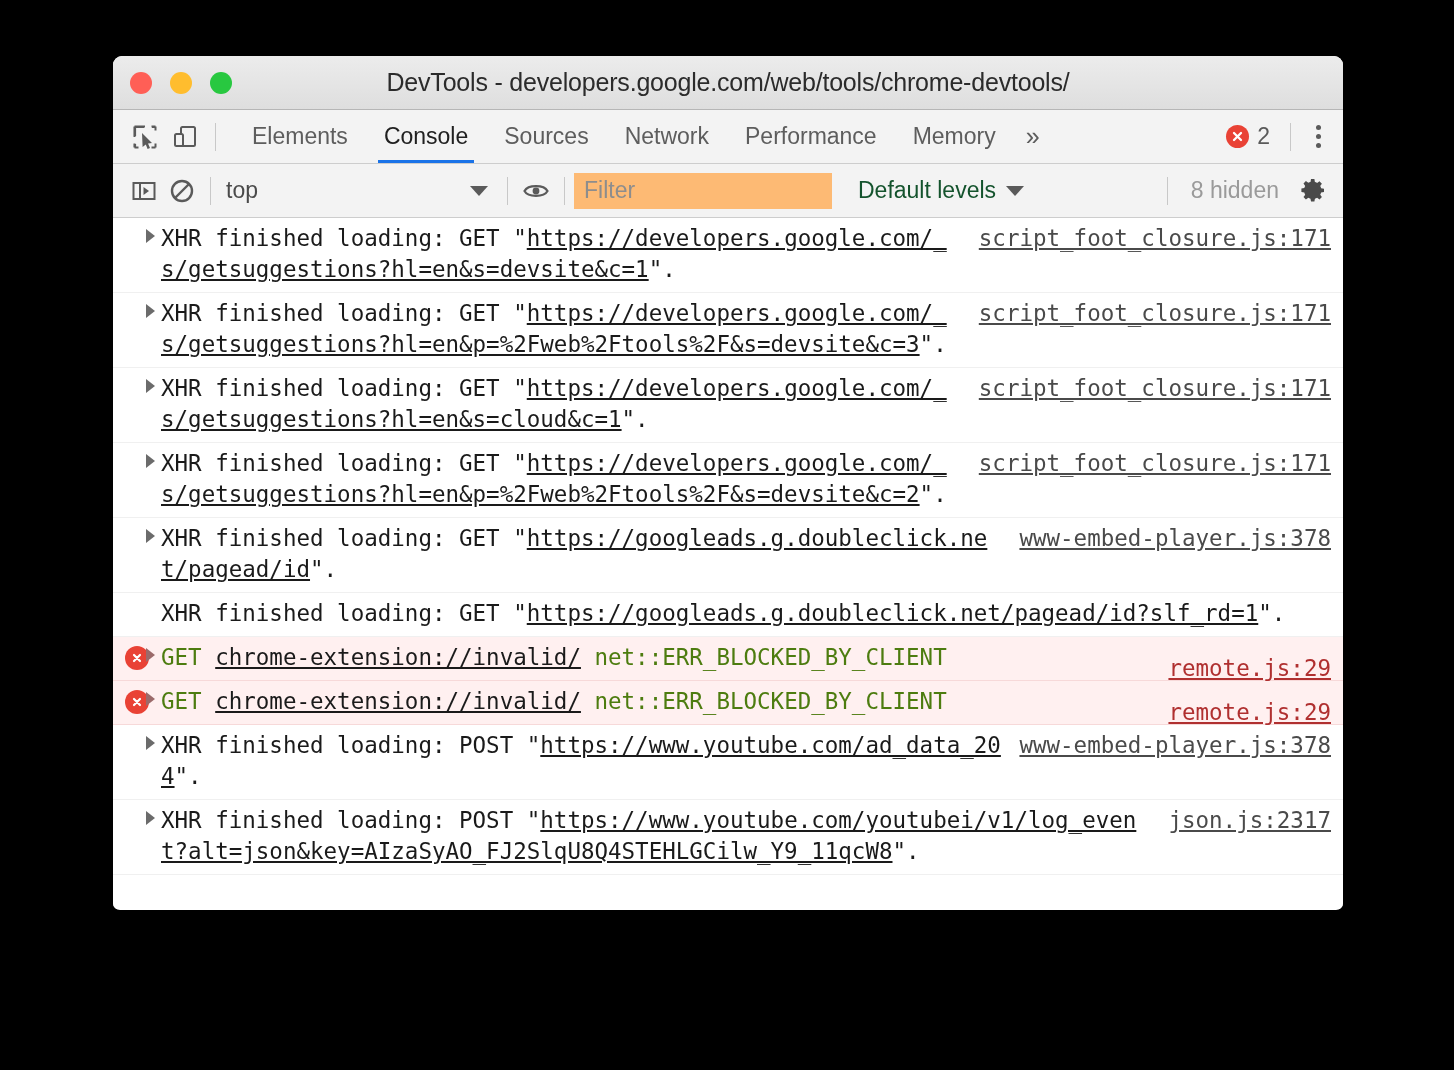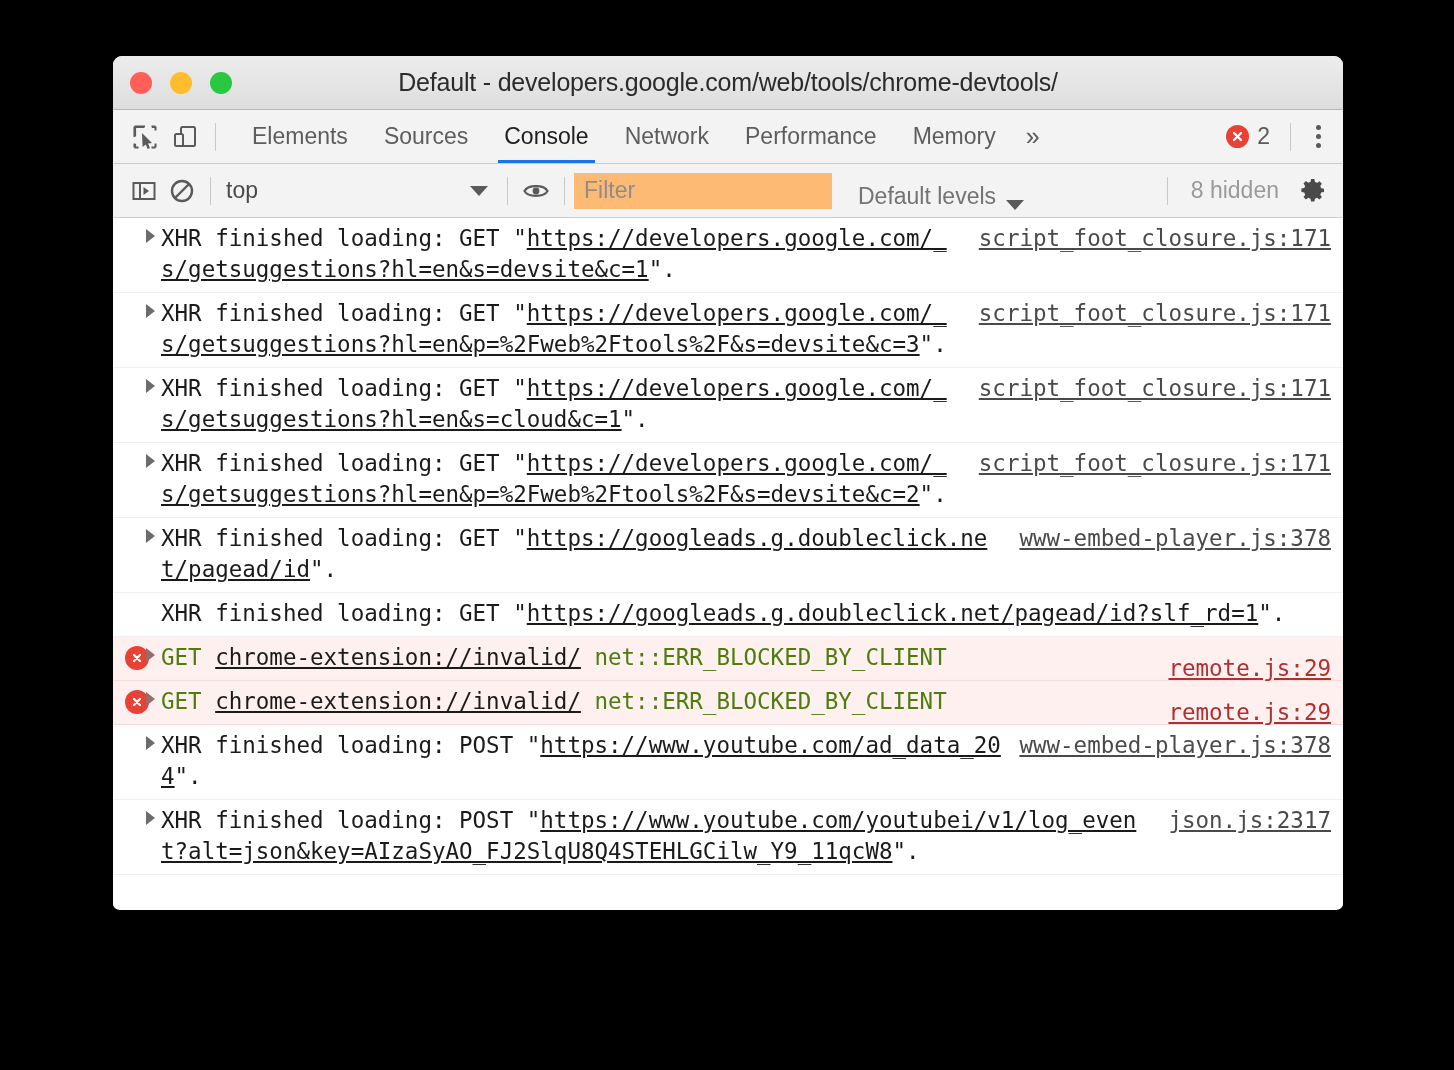--- a/index.html
+++ b/index.html
@@ -142,23 +142,23 @@
     background: #fdba74;
     border: none;
     outline: none;
     font-family: "Liberation Sans", sans-serif;
     font-size: 23px;
     color: #333;
     padding: 0 10px;
   }
   #filter-input::placeholder { color: #8d8d8d; }
   #levels-select {
-    display: flex; align-items: flex-end; gap: 10px;
+    display: flex; align-items: center; gap: 10px;
     height: 38px; padding: 0 12px;
-    font-size: 23px; color: #737373;
+    font-size: 23px; color: #14532d;
     margin-left: 14px;
   }
   #filterbar-right { margin-left: auto; display: flex; align-items: center; }
   #hidden-count { font-size: 23px; color: #9a9a9a; padding: 0 14px; }
   .gear-btn { width: 40px; height: 40px; display: flex; align-items: center; justify-content: center; }
 
   
   #console {
     height: 691px;
     background: #ffffff;
@@ -227,21 +227,21 @@
 <body>
 
 <div id="window">
 
   <div id="titlebar">
     <div class="lights">
       <span class="light red"></span>
       <span class="light yellow"></span>
       <span class="light green"></span>
     </div>
-    <div id="window-title">Default - developers.google.com/web/tools/chrome-devtools/</div>
+    <div id="window-title">DevTools - developers.google.com/web/tools/chrome-devtools/</div>
   </div>
 
   <div id="tabbar">
 
     <div class="tb-icon-btn">
       <svg width="26" height="26" viewBox="0 0 26 26">
         <path d="M3 3 h9 M3 3 v9 M23 3 h-3 M3 23 v-3" stroke="#5a5a5a" stroke-width="2.2" fill="none"></path>
         <path d="M3 3 h10 v3 h-7 v7 h-3 z" fill="none"></path>
         <path d="M2.5 2.5 h10.5 M2.5 2.5 v10.5 M23.5 2.5 h-4 M2.5 23.5 v-4 M23.5 2.5 v4 M23.5 23.5 h-4 M23.5 23.5 v-4 M2.5 23.5 h4" stroke="#5a5a5a" stroke-width="2" fill="none"></path>
         <path d="M10 9 L20 19 L16 19.5 L18 24 L15.6 25 L13.8 20.4 L10.6 23 Z" fill="#5a5a5a"></path>
@@ -252,22 +252,22 @@
       <svg width="26" height="26" viewBox="0 0 26 26">
         <rect x="9" y="3" width="14" height="19" rx="1.5" stroke="#5a5a5a" stroke-width="2" fill="none"></rect>
         <rect x="3" y="10" width="8" height="12" rx="1.5" stroke="#5a5a5a" stroke-width="2" fill="#f3f3f3"></rect>
       </svg>
     </div>
 
     <div class="tb-sep"></div>
 
     <div id="tabs">
       <div class="tab">Elements</div>
+      <div class="tab active">Console</div>
       <div class="tab">Sources</div>
-      <div class="tab active">Console</div>
       <div class="tab">Network</div>
       <div class="tab">Performance</div>
       <div class="tab">Memory</div>
       <div class="more-tabs">»</div>
     </div>
 
     <div id="tabbar-right">
       <div class="err-badge">
         <span class="err-circle">
           <svg width="15" height="15" viewBox="0 0 15 15">

